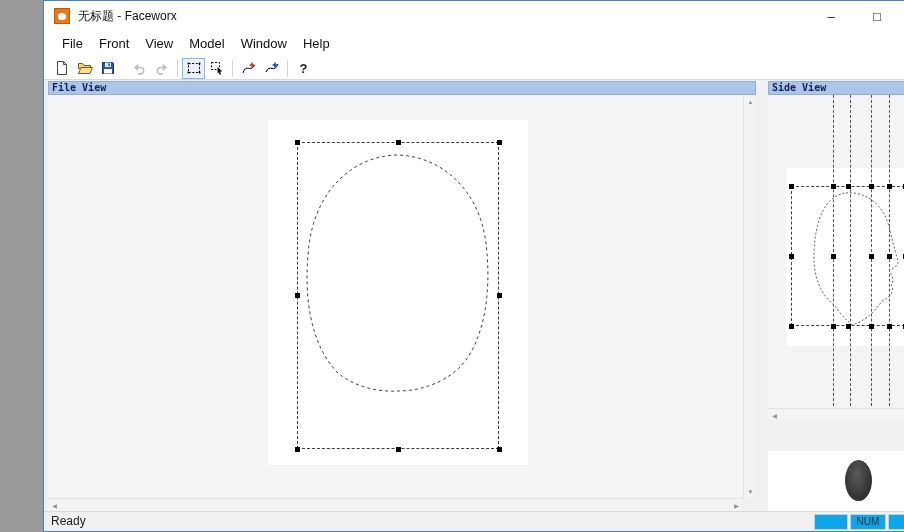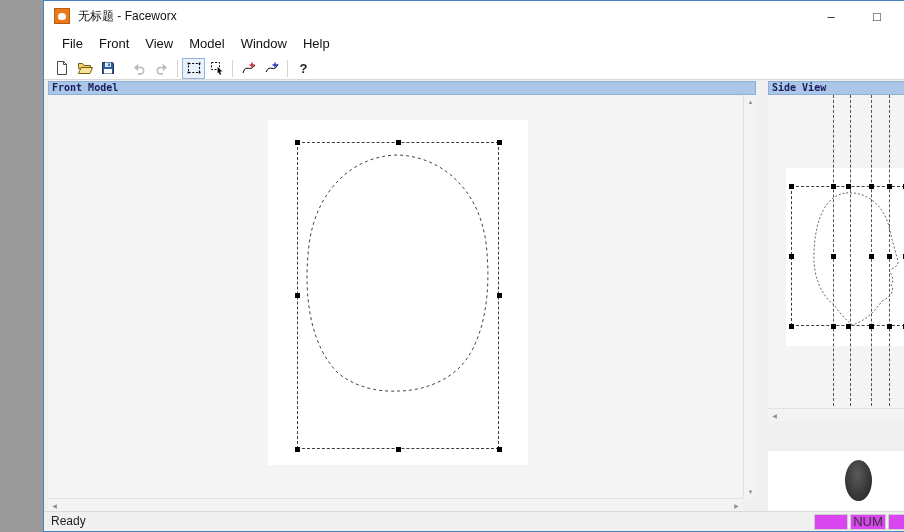--- a/index.html
+++ b/index.html
@@ -44,21 +44,21 @@
   .hdl { position:absolute; width:5px; height:5px; background:#000; }
   .vline { position:absolute; top:0; height:311px; width:1px; border-left:1px dashed #555; }
   .overlay { position:absolute; left:0; top:0; }
 
   .blob { position:absolute; left:77px; top:9px; width:27px; height:41px; border-radius:50%;
     background:radial-gradient(ellipse at 45% 35%, #5a5a5a 0%, #303030 70%, #232323 100%); }
 
   
   .statusbar { position:absolute; left:0; bottom:0; width:100%; height:20px; background:#f0f0f0; border-top:1px solid #d9d9d9; font-size:12px; color:#222; }
   .status-msg { position:absolute; left:7px; top:2px; }
-  .status-pane { position:absolute; top:2px; height:16px; border:1px solid #cfcfcf; background:#d946ef; font-size:13px; text-align:center; line-height:14px; color:#333; }
+  .status-pane { position:absolute; top:2px; height:16px; border:1px solid #cfcfcf; background:#0ea5e9; font-size:10px; text-align:center; line-height:14px; color:#333; }
 </style>
 </head>
 <body>
 
 <div class="window">
 
   <div class="titlebar">
     <div class="app-icon"></div>
     <span class="title-text">无标题 - Faceworx</span>
     <div class="win-controls">
@@ -154,21 +154,21 @@
     </div>
     <div class="tb-sep"></div>
     <div class="tb-btn">
       <span class="help-glyph">?</span>
     </div>
   </div>
 
   <div class="workspace-bg"></div>
 
   <div class="panel-header" style="left:4px; top:80px; width:708px;">
-    <span>Front Model</span>
+    <span>File View</span>
   </div>
   <div class="panel-body" style="left:4px; top:94px; width:708px; height:416px;">
 
     <div class="canvas" style="left:220px; top:25px; width:260px; height:345px;"></div>
 
     <svg class="overlay" width="695" height="403">
       <path d="M 349 60 C 305 61, 268 95, 261 150 C 255 200, 262 250, 290 278
                C 308 293, 332 297, 350 296 C 372 296, 396 288, 412 272
                C 436 247, 444 198, 438 148 C 431 94, 393 61, 349 60 Z" fill="none" stroke="#444" stroke-width="1" stroke-dasharray="3 3"></path>
     </svg>

